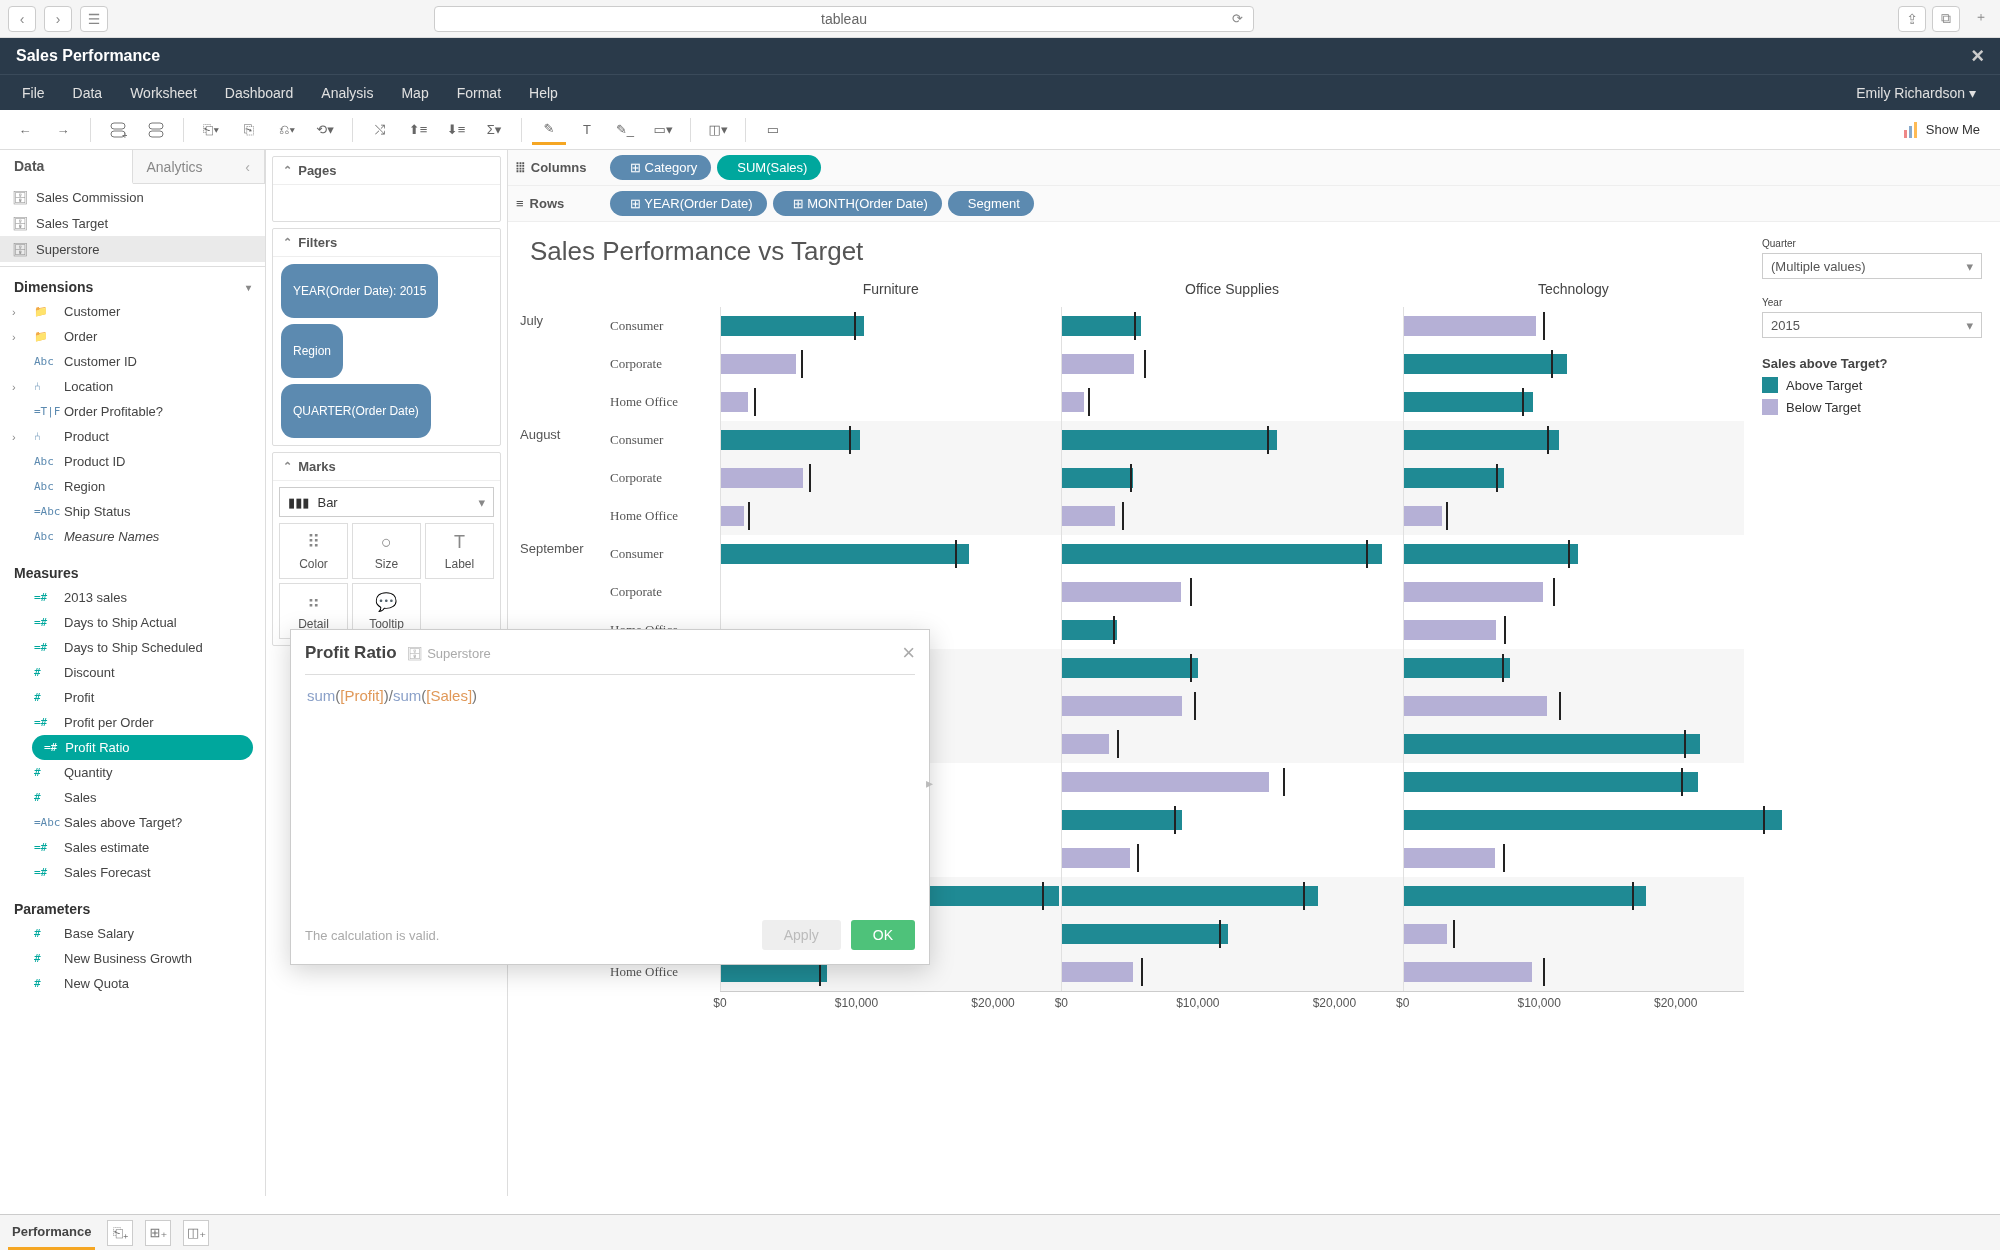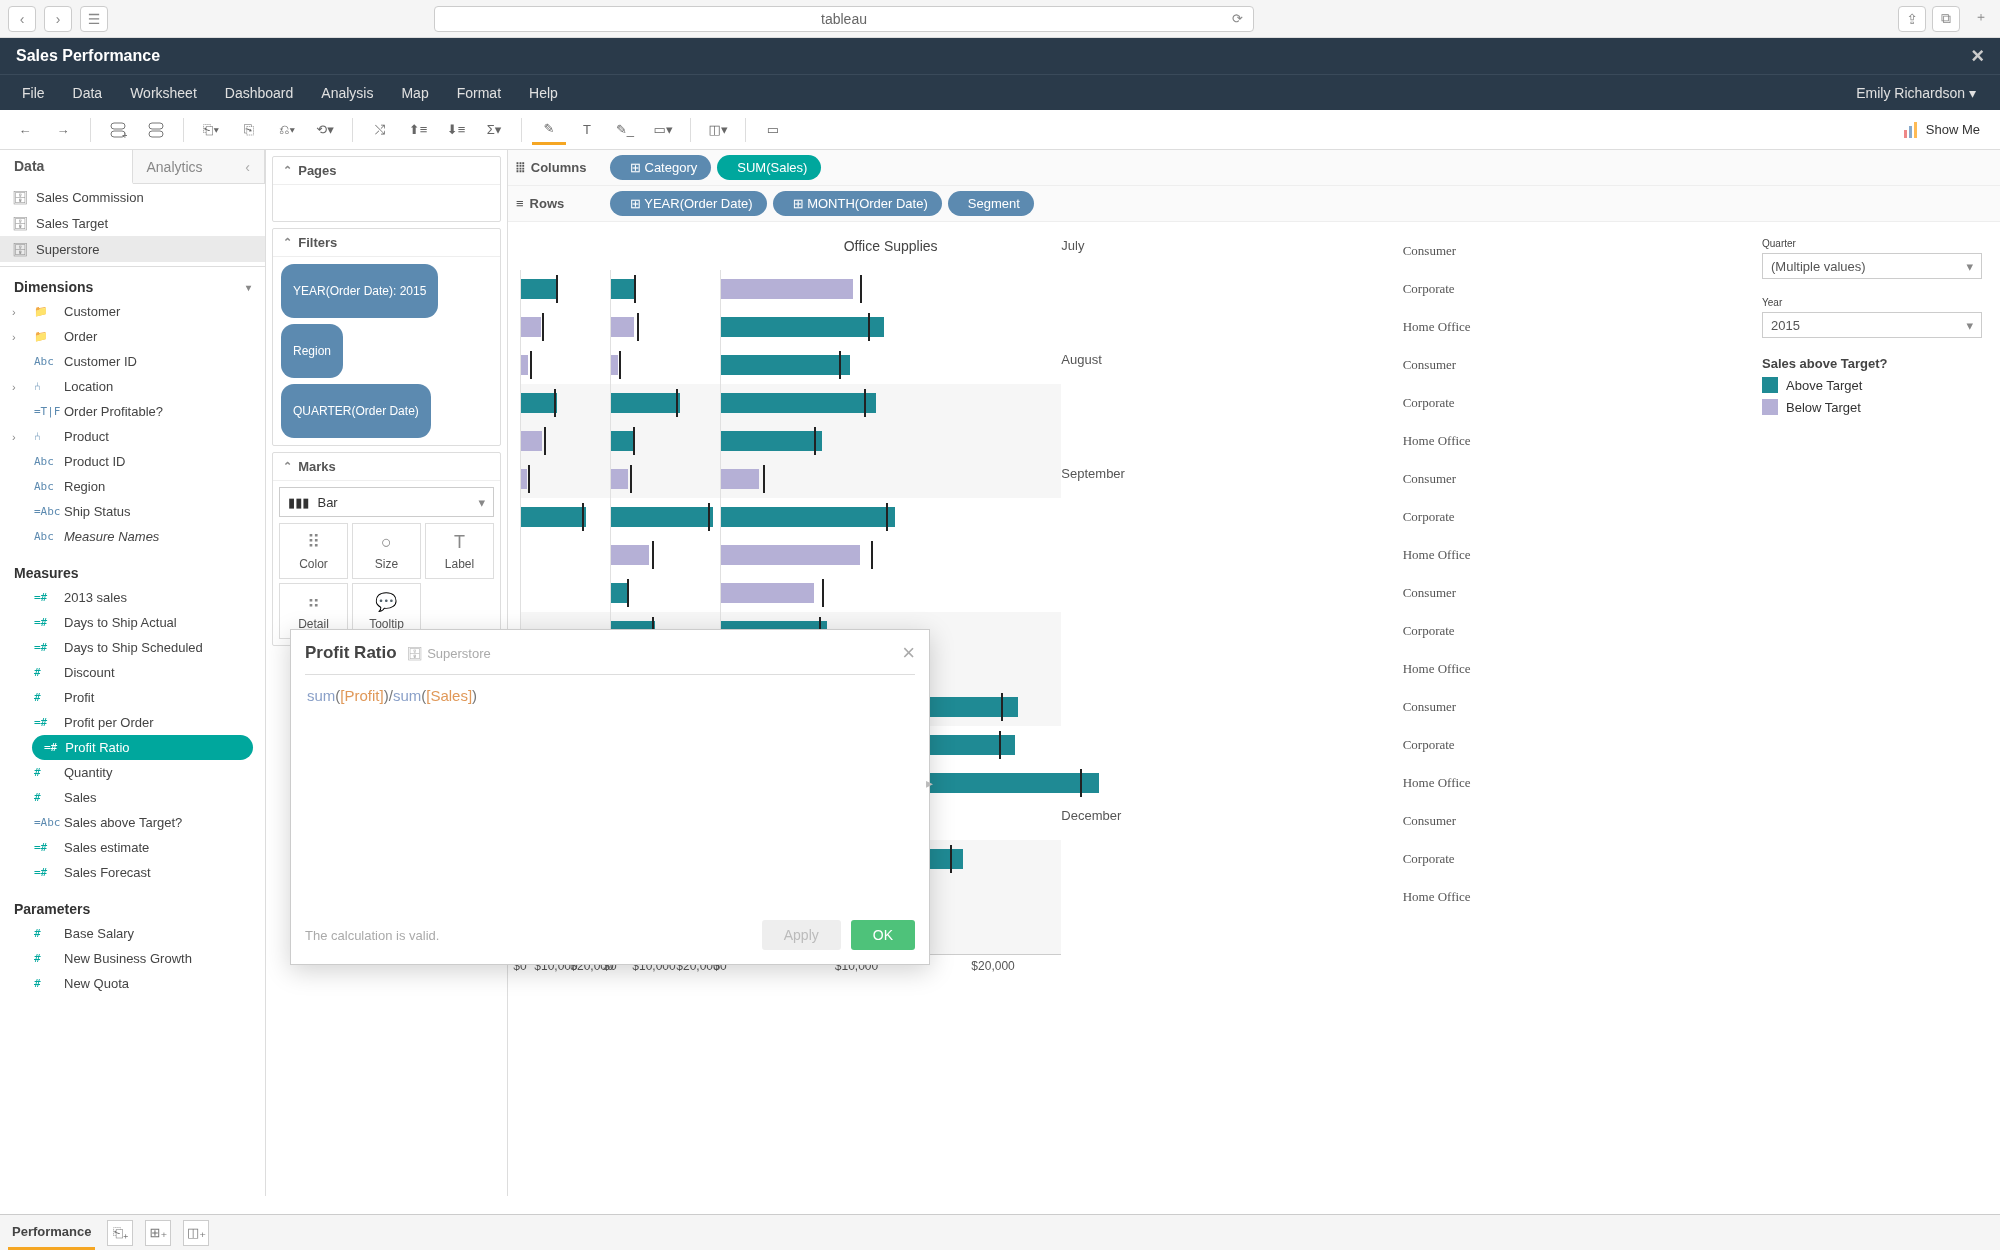--- a/index.html
+++ b/index.html
@@ -435,25 +435,28 @@
         </div>
       <div id="row-pills" style="display:flex;gap:6px">
           <div class="shelf-pill blue"><span class="pi"></span>⊞ YEAR(Order Date)</div>
           <div class="shelf-pill blue"><span class="pi"></span>⊞ MONTH(Order Date)</div>
           <div class="shelf-pill blue"><span class="pi"></span>Segment</div>
         </div>
     </div>
 
     <div class="viz-wrap">
       <div class="viz-main">
+        <div class="viz-title">Sales Performance vs Target</div>
         <div id="viz-body">
             <div class="viz-grid">
               <div></div>
               <div></div>
+              <div class="col-head">Furniture</div>
               <div class="col-head">Office Supplies</div>
+              <div class="col-head">Technology</div>
               <div class="month-lbl">July</div>
               <div class="seg-lbl">Consumer</div>
               <div class="bar-cell">
                 <div class="bar above" style="left: 0px; width: 42%;"></div>
                 <div class="target-tick" style="left: 39.2%;"></div>
               </div>
               <div class="bar-cell">
                 <div class="bar above" style="left: 0px; width: 23.2%;"></div>
                 <div class="target-tick" style="left: 21.2%;"></div>
               </div>

